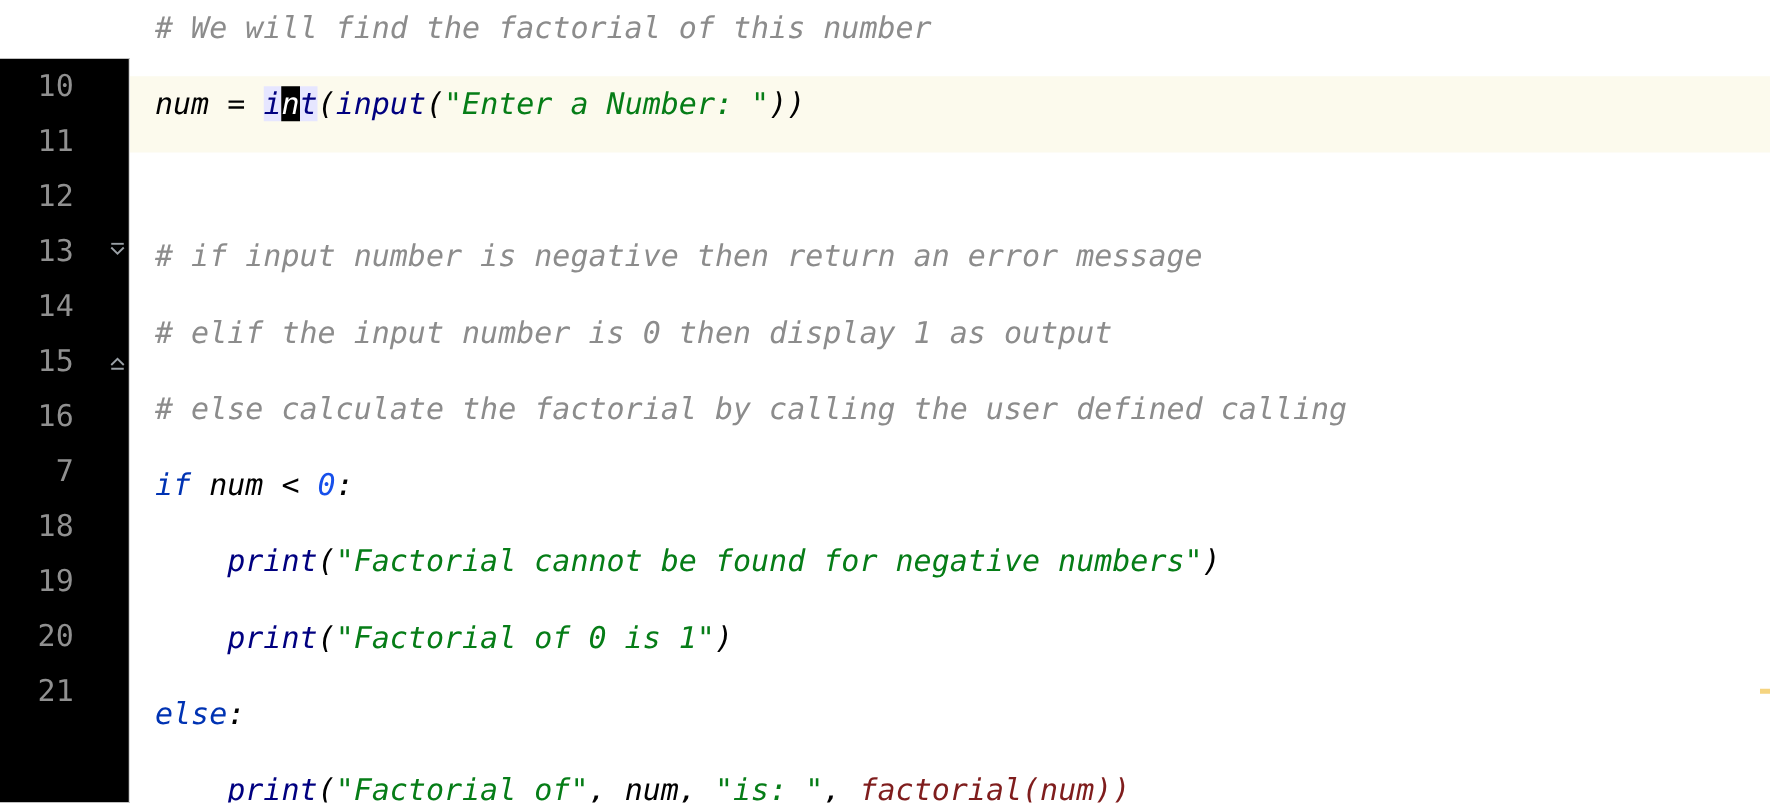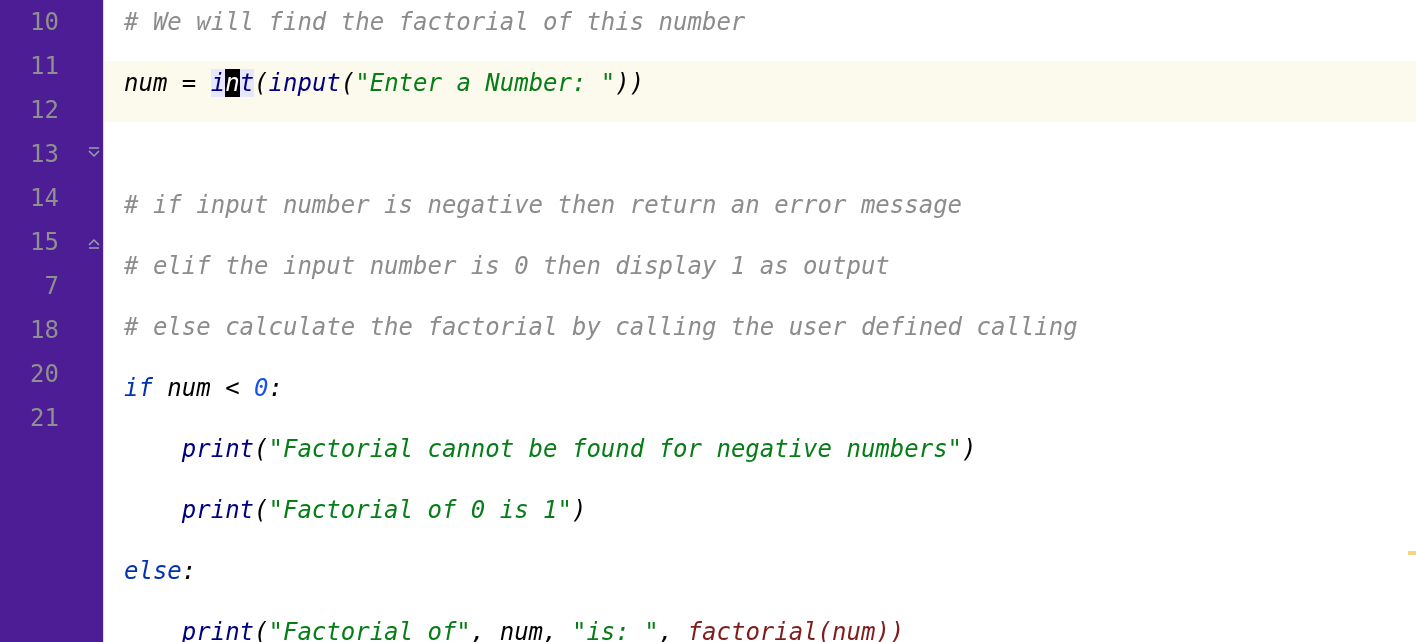--- a/index.html
+++ b/index.html
@@ -1,18 +1,18 @@
 <!DOCTYPE html>
 <html><head>
 <meta charset="utf-8">
 <style>
   * { margin:0; padding:0; box-sizing:border-box; }
   html,body { width:1416px; height:642px; font-family:"SF Mono","Menlo","Consolas",monospace; font-size:24px; background:#fff; overflow:hidden; }
   .editor { display:flex; width:100%; height:100%; }
-  .gutter { width:104px; background:#4c1d95; border-right:1px solid #dcdcdc; flex-shrink:0; }
+  .gutter { width:104px; background:#000000; border-right:1px solid #dcdcdc; flex-shrink:0;margin-top:47px; }
   .gutter-line { height:44px; line-height:44px; color:#909090; text-align:right; padding-right:44px; position:relative; font-style:normal; }
   .fold-icon { position:absolute; right:2px; top:50%; transform:translateY(-50%); width:14px; height:14px; }
   .fold-icon svg { display:block; }
   .code { flex:1; position:relative; }
   .code-line { height:61px; line-height:44px; white-space:pre; padding-left:20px; font-style:italic; position:relative; }
   .code-line.highlight { background:#fcfaed; }
   .tok-comment { color:#8c8c8c; }
   .tok-keyword { color:#0033b3; font-weight:500; }
   .tok-builtin { color:#000080; }
   .tok-call    { color:#7f1d1d; }
@@ -44,22 +44,24 @@
     </div>
     <div class="gutter-line"><span>14</span></div>
     <div class="gutter-line"><span>15</span>
       <span class="fold-icon">
         <svg viewBox="0 0 14 14">
             <path d="M2 10 L7 5 L12 10" fill="none" stroke="#9aa0a6" stroke-width="1.5"></path>
             <path d="M2 13 L12 13" stroke="#9aa0a6" stroke-width="1.5"></path>
           </svg>
       </span>
     </div>
+    <div class="gutter-line"><span>16</span></div>
     <div class="gutter-line"><span>7</span></div>
     <div class="gutter-line"><span>18</span></div>
+    <div class="gutter-line"><span>19</span></div>
     <div class="gutter-line"><span>20</span></div>
     <div class="gutter-line"><span>21</span></div>
   </div>
 
   <div class="code">
     <div class="right-mark mark-purple"></div>
     <div class="right-mark mark-yellow"></div>
 
     <div class="code-line"><span class="tok-comment"># We will find the factorial of this number</span></div>
 

